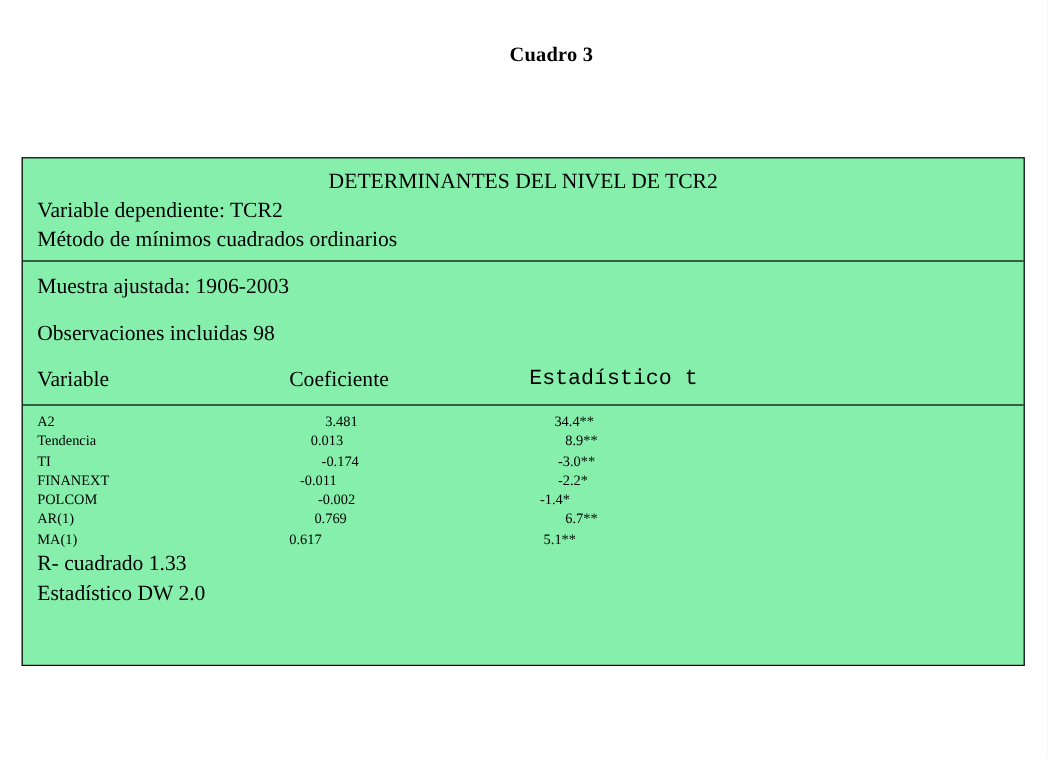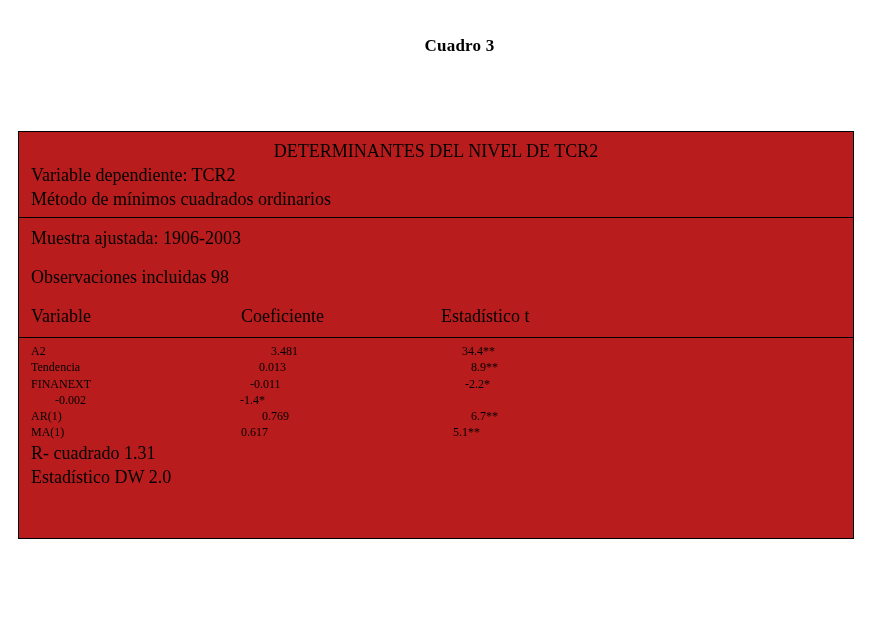--- a/index.html
+++ b/index.html
@@ -24,21 +24,21 @@
     letter-spacing: 0.2px;
     padding-left: 46px;
   }
   .table-wrap {
     position: absolute;
     left: 18px;
     top: 131px;
     width: 836px;
     border: 1.5px solid #000;
     box-sizing: border-box;
-    background: #b91c1c;
+    background: #86efac;
   }
   .section {
     padding: 0;
   }
   .rule {
     border-top: 1.5px solid #000;
     height: 0;
     font-size: 0;
     line-height: 0;
   }
@@ -64,21 +64,21 @@
   }
   .info-line:last-child {
     margin-bottom: 2px;
   }
   .col-head-row {
     display: flex;
     font-size: 18px;
   }
   .c1 { width: 210px; flex: none; }
   .c2 { width: 200px; flex: none; }
-  .c3 { flex: 1 1 auto; }
+  .c3 { flex: 1 1 auto; font-family: Liberation Mono, monospace; }
   .block-body {
     padding: 5px 12px 14px 12px;
   }
   .data-row {
     display: flex;
     font-size: 12px;
     line-height: 1.36;
     white-space: pre;
   }
   .cell-var {
@@ -134,43 +134,49 @@
       <div class="cell-coef">          3.481</div>
       <div class="cell-stat">       34.4**</div>
     </div>
 
     <div class="data-row">
       <div class="cell-var">Tendencia</div>
       <div class="cell-coef">      0.013</div>
       <div class="cell-stat">          8.9**</div>
     </div>
 
+    <div class="data-row">
+      <div class="cell-var">TI</div>
+      <div class="cell-coef">         -0.174</div>
+      <div class="cell-stat">        -3.0**</div>
+    </div>
 
     <div class="data-row">
       <div class="cell-var">FINANEXT</div>
       <div class="cell-coef">   -0.011</div>
       <div class="cell-stat">        -2.2*</div>
     </div>
 
     <div class="data-row">
+      <div class="cell-var">POLCOM</div>
       <div class="cell-coef">        -0.002</div>
       <div class="cell-stat">   -1.4*</div>
     </div>
 
     <div class="data-row">
       <div class="cell-var">AR(1)</div>
       <div class="cell-coef">       0.769</div>
       <div class="cell-stat">          6.7**</div>
     </div>
 
     <div class="data-row">
       <div class="cell-var">MA(1)</div>
       <div class="cell-coef">0.617</div>
       <div class="cell-stat">    5.1**</div>
     </div>
 
-    <div class="footer-line">R- cuadrado 1.31</div>
+    <div class="footer-line">R- cuadrado 1.33</div>
     <div class="footer-line">Estadístico DW 2.0</div>
 
     <div class="spacer-bottom"></div>
   </div>
 
 </div>
 
 </body></html>

